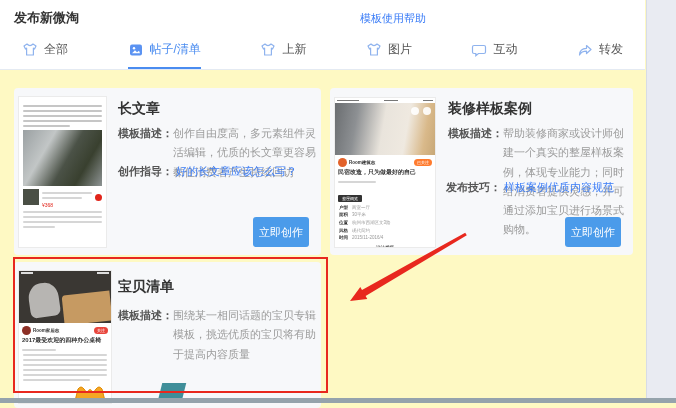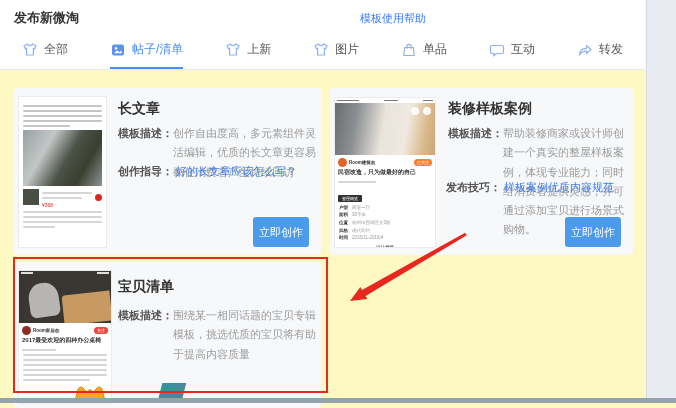--- a/index.html
+++ b/index.html
@@ -143,29 +143,20 @@
       <span>
           <svg viewBox="0 0 16 16">
             <path d="M5 2 L2 4 L3.5 7 L4.6 6.2 L4.6 13 L11.4 13 L11.4 6.2 L12.5 7 L14 4 L11 2 Q9.5 3.6 8 3.6 Q6.5 3.6 5 2 Z" fill="none" stroke="#8fb3ee" stroke-width="1.2" stroke-linejoin="round"></path>
           </svg>
         </span>
       <span>图片</span>
     </div>
     <div class="tab">
       <span>
           <svg viewBox="0 0 16 16">
-            <path d="M3.6 5.5 h8.8 l.8 8 h-10.4 Z" fill="none" stroke="#8fb3ee" stroke-width="1.2" stroke-linejoin="round"></path>
-            <path d="M5.8 7 V4.6 a2.2 2.2 0 0 1 4.4 0 V7" fill="none" stroke="#8fb3ee" stroke-width="1.2"></path>
-          </svg>
-        </span>
-      <span>单品</span>
-    </div>
-    <div class="tab">
-      <span>
-          <svg viewBox="0 0 16 16">
             <path d="M3 3.5 h10 a1.5 1.5 0 0 1 1.5 1.5 v5 a1.5 1.5 0 0 1 -1.5 1.5 h-5.5 l-2.7 2.3 v-2.3 h-1.8 a1.5 1.5 0 0 1 -1.5 -1.5 v-5 a1.5 1.5 0 0 1 1.5 -1.5 Z" fill="none" stroke="#8fb3ee" stroke-width="1.2"></path>
           </svg>
         </span>
       <span>互动</span>
     </div>
     <div class="tab">
       <span>
           <svg viewBox="0 0 16 16">
             <path d="M9.5 3.5 L14 7.5 L9.5 11.5 V9.2 C5.8 9.2 3.8 10.6 2.5 13 C2.6 8.6 5.2 6.4 9.5 6.3 Z" fill="none" stroke="#8fb3ee" stroke-width="1.2" stroke-linejoin="round"></path>
           </svg>

